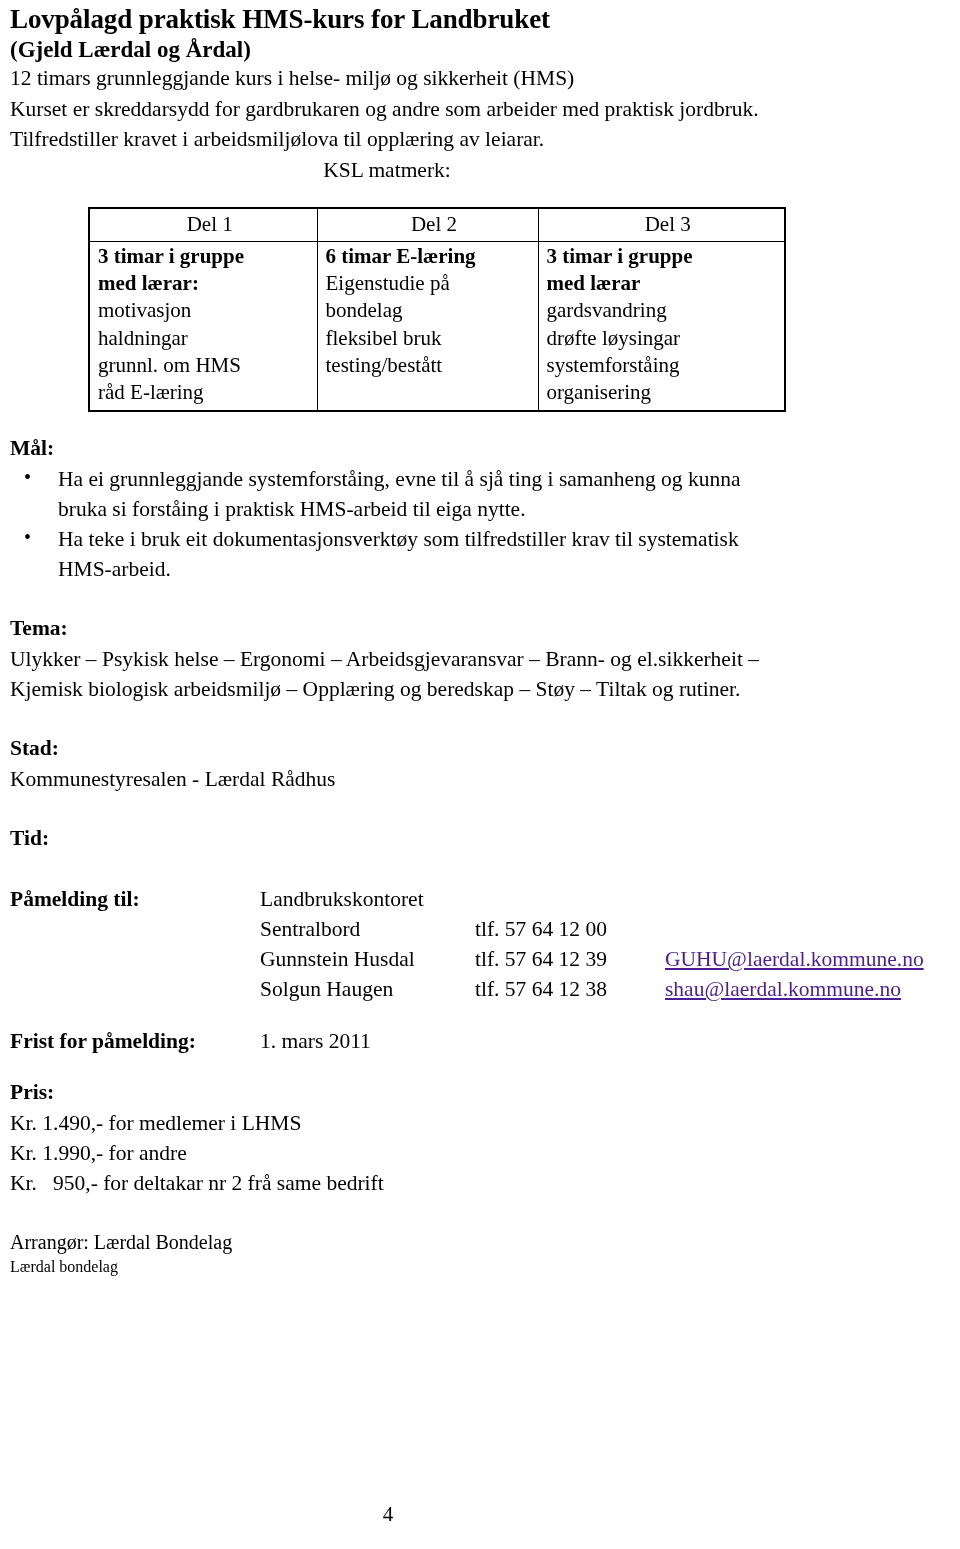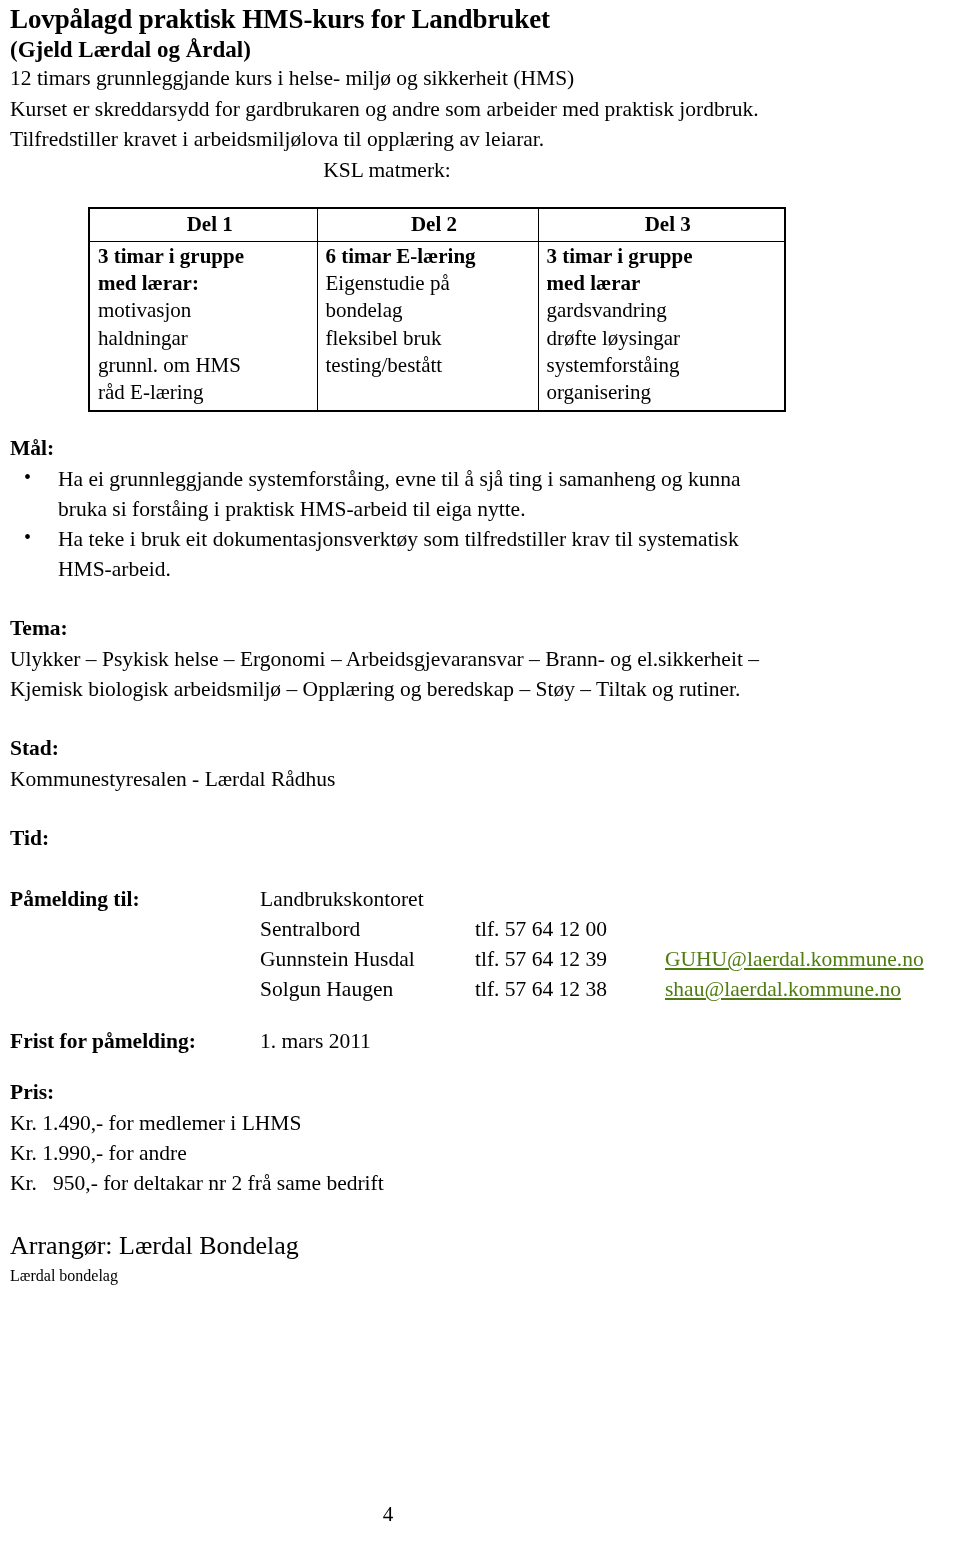--- a/index.html
+++ b/index.html
@@ -77,21 +77,21 @@
   table.parts-table col.c2 { width: 221px; }
   table.parts-table col.c3 { width: 247px; }
   table.parts-table th,
   table.parts-table td {
     border: 1.5px solid #000;
     vertical-align: top;
     padding: 1px 0 4px 8px;
   }
   table.parts-table th {
     text-align: center;
-    font-weight: bold;
+    font-weight: normal;
     font-size: 21px;
     padding: 2px 0 3px 13px;
     line-height: 1.25;
   }
   table.parts-table td {
     font-size: 21px;
     line-height: 1.30;
     margin-top: 16px;
   }
   .cell-lines { display: block; }
@@ -137,40 +137,40 @@
   .contact {
     display: grid;
     grid-template-columns: 250px 215px 190px auto;
     row-gap: 0;
     font-size: 21.5px;
     line-height: 1.40;
   }
   .contact .lbl { font-weight: bold; }
   .contact .cell { white-space: nowrap; }
   a.mail {
-    color: #4d7c0f;
+    color: #4c1d95;
     text-decoration: underline;
   }
   .frist {
     display: grid;
     grid-template-columns: 250px auto;
     font-size: 21.5px;
     line-height: 1.40;
   }
   .frist .lbl { font-weight: bold; }
 
   
   .price-line {
     font-size: 21.5px;
     line-height: 1.40;
     margin: 0;
     white-space: pre;
   }
   .arranger {
-    font-size: 26px;
+    font-size: 20px;
     line-height: 1.40;
     margin: 0;
   }
   .org-small {
     font-size: 16px;
     line-height: 1.35;
     margin: 0;
   }
   .page-number {
     position: absolute;

